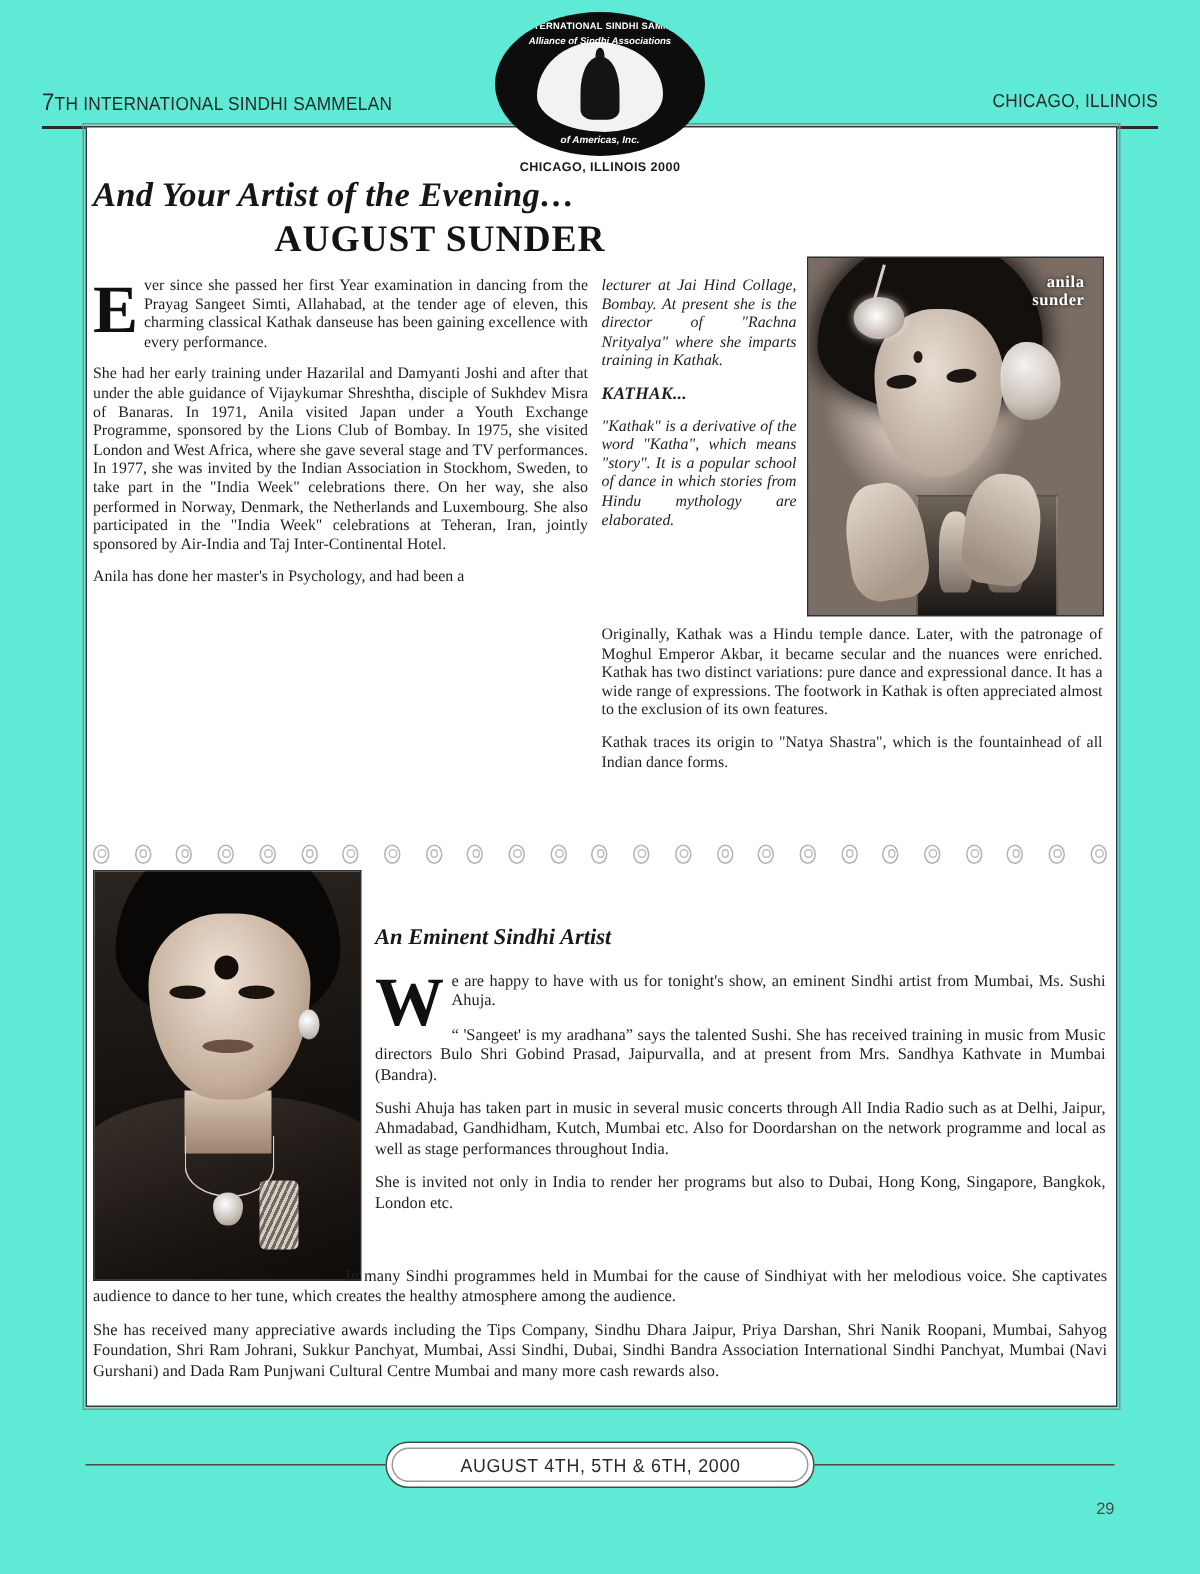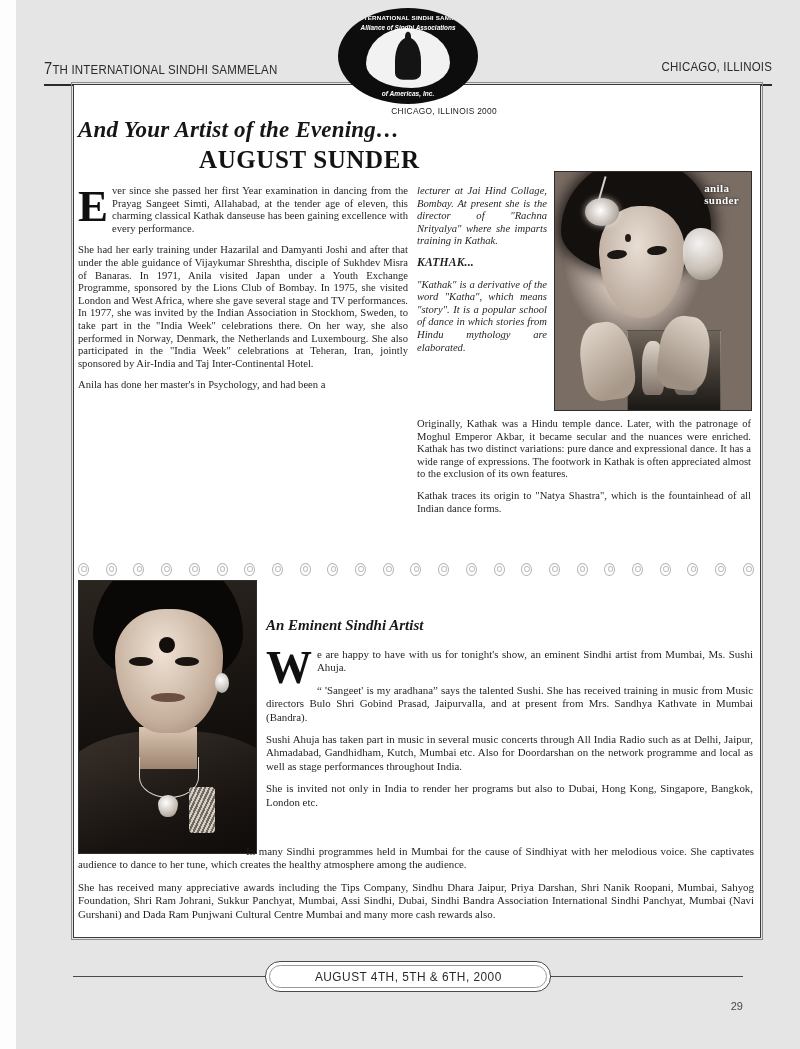--- a/index.html
+++ b/index.html
@@ -2,21 +2,21 @@
 <html><head>
 <meta charset="utf-8">
 <style>
   html,body{margin:0;padding:0;background:#ffffff;}
   body{
     width:800px;height:1049px;position:relative;overflow:hidden;
     font-family:"Liberation Serif","DejaVu Serif",serif;
     color:#1c1c1c;
     background:#fdfdfd;
   }
-  .page{position:absolute;inset:0;background:#e5e5e5;margin-left:16px;}
+  .page{position:absolute;inset:0;background:#5eead4;}
 
   
   .runhead{position:absolute;left:28px;right:28px;top:60px;height:22px;}
   .runhead .left{position:absolute;left:0;top:0;font-family:"Liberation Sans","DejaVu Sans",sans-serif;
     font-size:12.5px;letter-spacing:.2px;color:#2a2a2a;white-space:nowrap;
     transform:scaleX(.92);transform-origin:left center;}
   .runhead .left .big{font-size:16px;}
   .runhead .right{position:absolute;right:0;top:0;font-family:"Liberation Sans","DejaVu Sans",sans-serif;
     font-size:12.5px;letter-spacing:.2px;color:#2a2a2a;white-space:nowrap;
     transform:scaleX(.92);transform-origin:right center;}
@@ -36,23 +36,23 @@
     font-family:"Liberation Sans","DejaVu Sans",sans-serif;font-size:6.6px;color:#fff;
     font-weight:bold;font-style:italic;}
   .emblem .silhouette{position:absolute;left:28px;top:20px;width:84px;height:60px;
     background:#f2f2f2;
     border-radius:48% 52% 46% 54% / 60% 58% 42% 40%;}
   .emblem .idol{position:absolute;left:50%;top:50%;transform:translate(-50%,-48%);
     width:26px;height:42px;background:#141414;
     border-radius:46% 46% 30% 30% / 56% 56% 16% 16%;}
   .emblem .idol:after{content:"";position:absolute;left:50%;top:-6px;transform:translateX(-50%);
     width:6px;height:10px;background:#141414;border-radius:50% 50% 0 0;}
-  .emblem .city{position:absolute;left:0;right:0;bottom:-2px;text-align:right;
+  .emblem .city{position:absolute;left:0;right:0;bottom:-2px;text-align:center;
     font-family:"Liberation Sans","DejaVu Sans",sans-serif;font-size:8.4px;
-    color:#1a1a1a;font-weight:normal;letter-spacing:.3px;}
+    color:#1a1a1a;font-weight:bold;letter-spacing:.3px;}
 
   
   .rule{position:absolute;height:2px;background:#2b2b2b;top:84px;}
   .rule.l{left:28px;width:345px;}
   .rule.r{right:28px;width:345px;}
 
   
   .frame{position:absolute;left:57px;top:84px;width:686px;height:852px;
     border:1px solid #3a3a3a;background:#fff;}
   .frame:before{content:"";position:absolute;left:-3px;top:-3px;right:-3px;bottom:-3px;
@@ -108,21 +108,21 @@
   .photo-anila .hand2{position:absolute;left:104px;top:144px;width:50px;height:74px;
     background:linear-gradient(200deg,#e3d8cd,#9d8f81 80%);
     border-radius:44% 40% 32% 30% / 44% 46% 30% 30%;transform:rotate(7deg);}
   .photo-anila .inset{position:absolute;left:72px;top:158px;width:92px;height:80px;
     background:linear-gradient(180deg,#6e6459 0%,#3a342e 60%,#1a1714 100%);
     border:1px solid rgba(255,255,255,.25);}
   .photo-anila .inset .fig{position:absolute;left:14px;top:10px;width:22px;height:54px;
     background:linear-gradient(180deg,#ded3c7,#7d7167);border-radius:42% 42% 20% 20%;}
   .photo-anila .inset .fig2{position:absolute;left:46px;top:14px;width:24px;height:50px;
     background:linear-gradient(180deg,#cdc2b6,#6d6359);border-radius:42% 42% 20% 20%;}
-  .photo-anila .signature{position:absolute;right:12px;top:10px;
+  .photo-anila .signature{position:absolute;right:12px;top:10px;text-align:right;
     font-family:"Liberation Serif","DejaVu Serif",serif;font-size:11px;line-height:12px;
     color:#ffffff;font-weight:bold;letter-spacing:.4px;
     text-shadow:0 0 3px rgba(0,0,0,.85);}
 
   
   .ornaments{position:absolute;left:62px;top:562px;width:676px;height:14px;
     display:flex;justify-content:space-between;align-items:center;}
   .ornaments span{width:9px;height:11px;border:1.2px solid #b3b3b3;border-radius:50%;
     position:relative;}
   .ornaments span:after{content:"";position:absolute;left:2.2px;top:2.8px;width:3.6px;height:4px;

